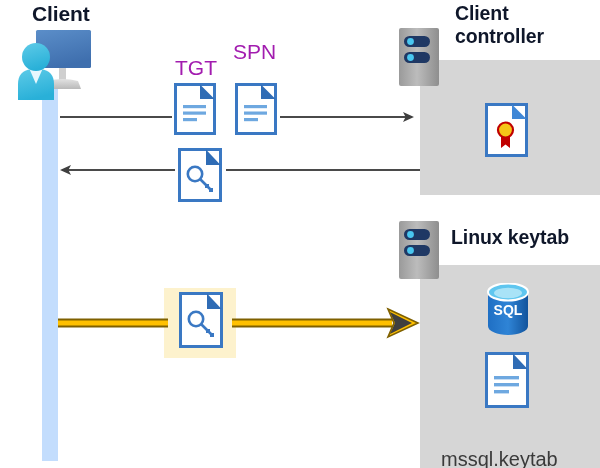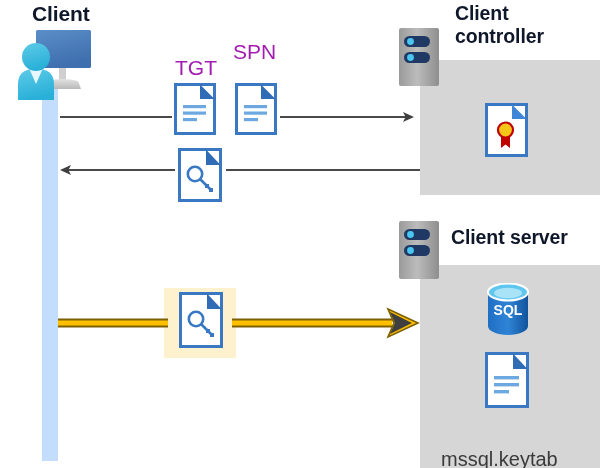--- a/index.html
+++ b/index.html
@@ -134,21 +134,21 @@
       <line x1="232" y1="323" x2="392" y2="323" stroke="#ffc000" stroke-width="5"></line>
 
       <path d="M388,309 L418,323 L388,337 L394,323 Z" fill="#ffc000" stroke="#7f6000" stroke-width="1.6" stroke-linejoin="miter"></path>
       <path d="M390,312 L412,323 L390,334 L395,323 Z" fill="#3f3f3f"></path>
     </g>
   </svg>
 
   <div class="title" id="title-client">Client</div>
   <div class="title" id="title-dc">Client
 controller</div>
-  <div class="title" id="title-linux">Client server</div>
+  <div class="title" id="title-linux">Linux keytab</div>
 
   <div class="msg-label" id="label-tgt">TGT</div>
   <div class="msg-label" id="label-spn">SPN</div>
 
   <div class="caption" id="caption-keytab">mssql.keytab</div>
 
   <svg id="icon-client" viewBox="0 0 92 74">
     <defs>
       <linearGradient id="gMonitor" x1="0" y1="0" x2="0.35" y2="1">
         <stop offset="0" stop-color="#5b8ec9"></stop>

